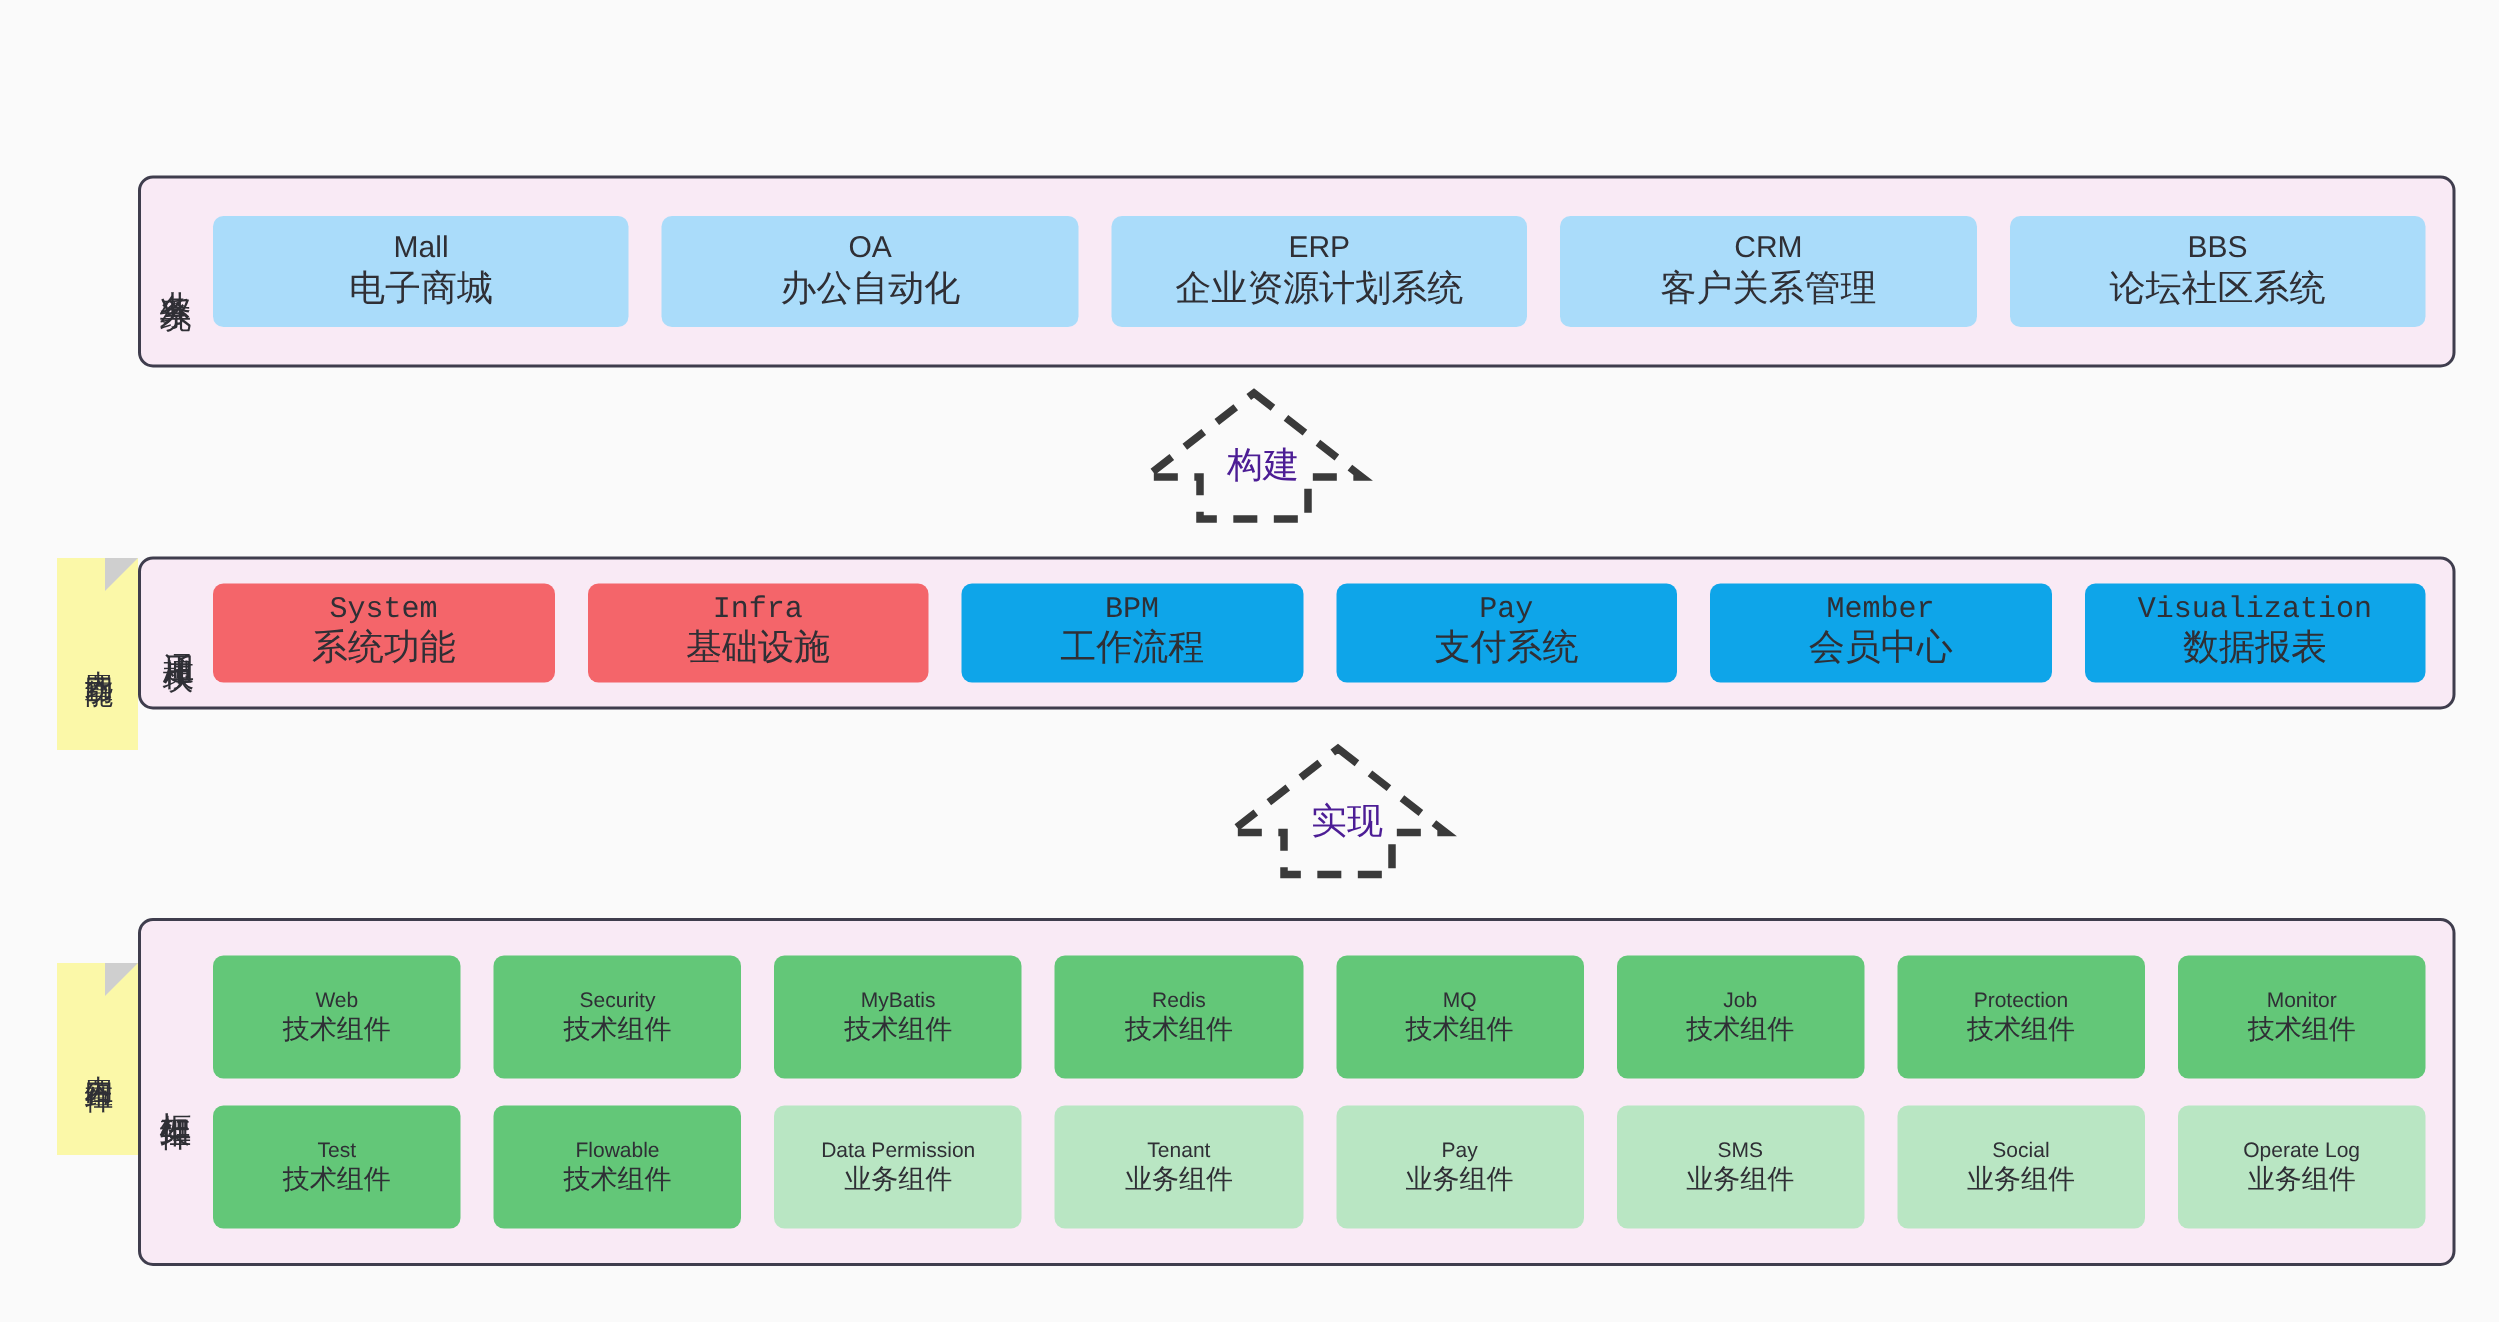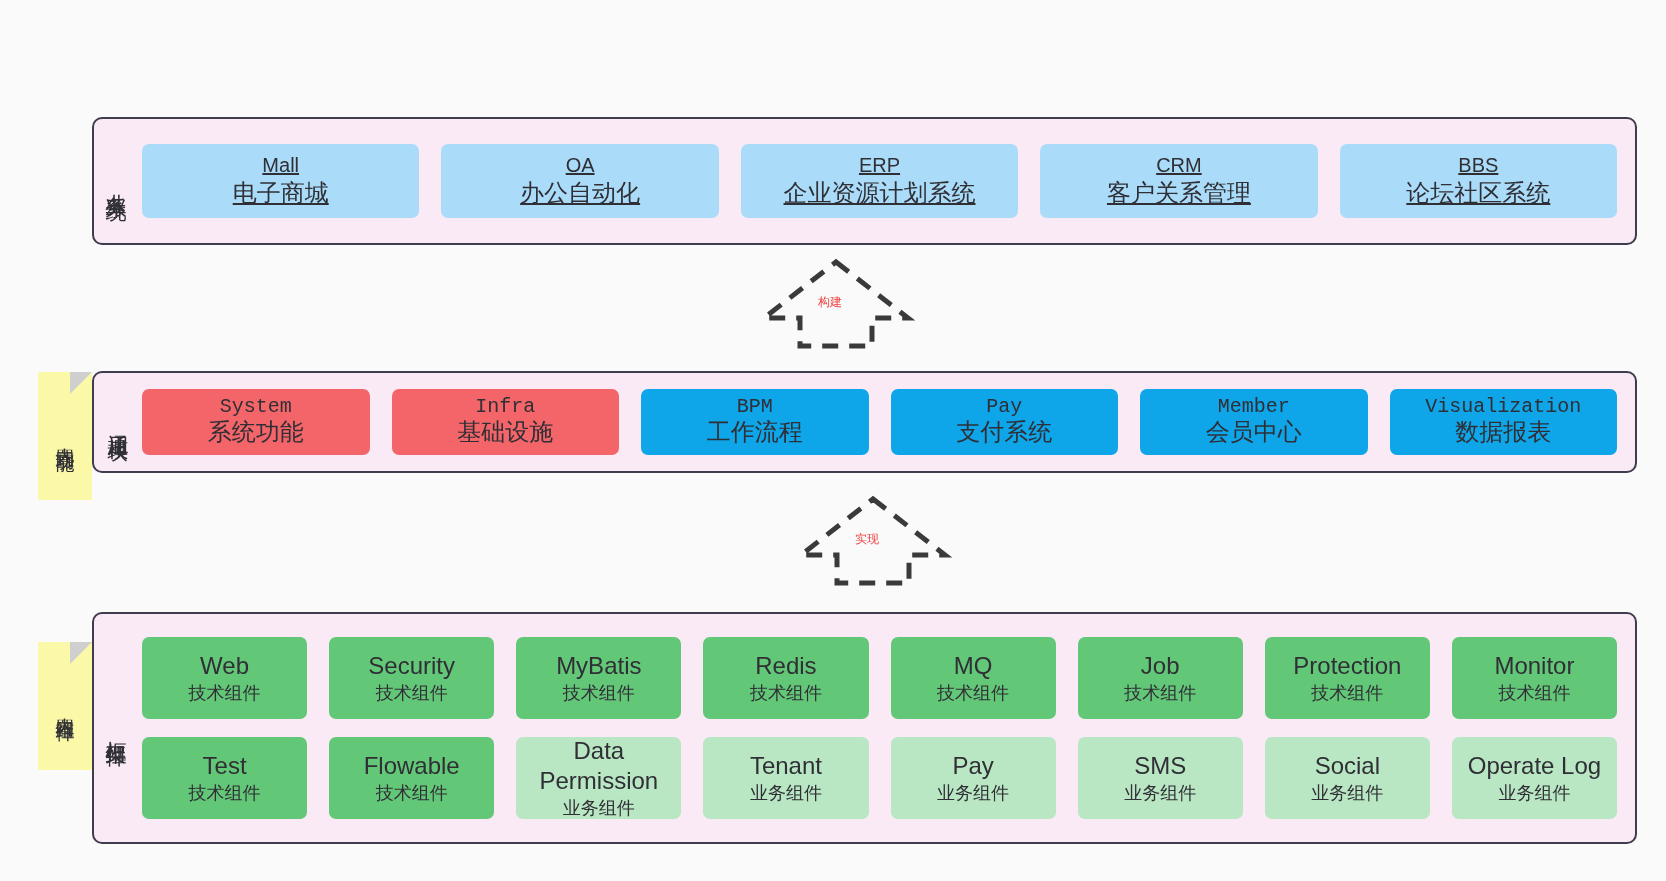--- a/index.html
+++ b/index.html
@@ -62,36 +62,36 @@
     justify-content: center;
     text-align: center;
     color: #2f2f35;
     line-height: 1.28;
     user-select: none;
   }
   .cell .en { font-size: 20px; }
   .cell .cn { font-size: 24px; }
 
   
-  .c-blue        { background: #aadcfa; text-decoration: underline; }
+  .c-blue        { background: #aadcfa; }
   .c-red         { background: #f4656a; }
   .c-pink        { background: #0ea5e9; }
   .c-green       { background: #63c778; }
   .c-greenlight  { background: #b9e6c3; }
 
   
   #layer-business { left: 92px;  top: 117px; width: 1545px; height: 128px; }
   #layer-business .row { height: 74px; }
 
   #layer-modules  { left: 92px;  top: 371px; width: 1545px; height: 102px; font-family: Liberation Mono, monospace; }
   #layer-modules .row { height: 74px; }
 
   #layer-framework{ left: 92px;  top: 612px; width: 1545px; height: 232px; }
   #layer-framework .row { height: 82px; }
-  #layer-framework .cell .en { font-size: 24px; }
+  #layer-framework .cell .en { font-size: 14px; }
   #layer-framework .cell .cn { font-size: 18px; }
 
   
   .note {
     position: absolute;
     width: 54px;
     background: #fbf8a8;
     color: #2f2f35;
     font-size: 19px;
     display: flex;
@@ -122,30 +122,30 @@
     z-index: 2;
   }
   #note-builtin-func { left: 38px; top: 372px; height: 128px; }
   #note-builtin-comp { left: 38px; top: 642px; height: 128px; }
 
   
   .arrow { position: absolute; }
   .arrow svg { display: block; overflow: visible; }
   .arrow-label {
     position: absolute;
-    font-size: 12px;
-    color: #ef4444;
+    font-size: 24px;
+    color: #4c1d95;
     background: #fafafa;
     padding: 0 2px;
     white-space: nowrap;
     user-select: none;
   }
   #arrow-build { left: 760px; top: 258px; width: 152px; height: 90px; }
   #arrow-build .arrow-label { left: 56px; top: 36px; }
-  #arrow-impl  { left: 797px; top: 495px; width: 152px; height: 90px; }
+  #arrow-impl  { left: 816px; top: 495px; width: 152px; height: 90px; }
   #arrow-impl  .arrow-label { left: 56px; top: 36px; }
 </style>
 </head>
 <body>
 
 <div id="canvas">
 
   <div class="layer" id="layer-business">
     <div class="layer-title">业务系统</div>
     <div class="layer-body">

